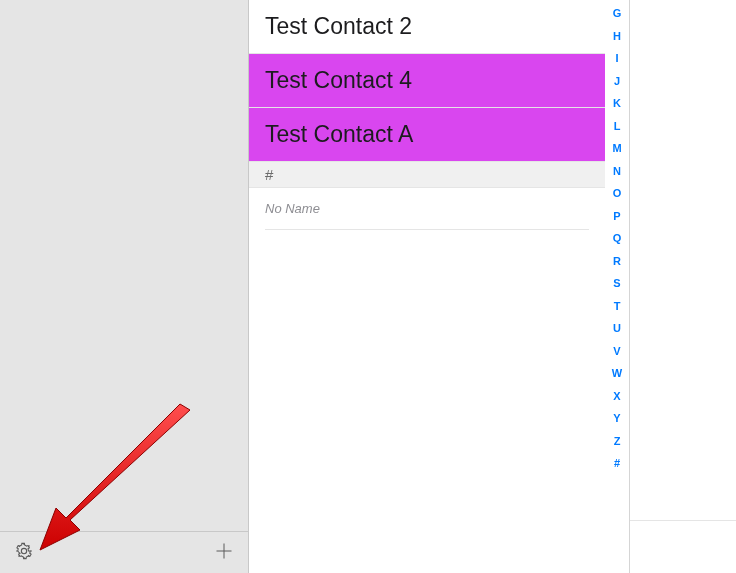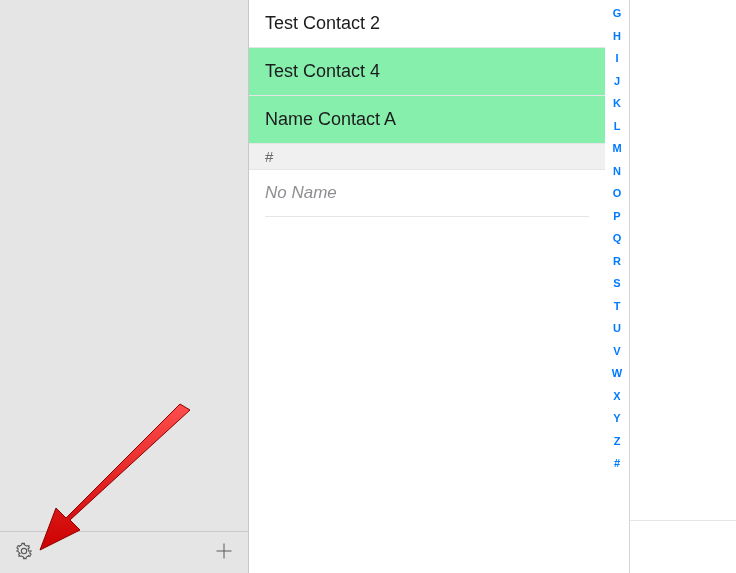--- a/index.html
+++ b/index.html
@@ -58,38 +58,38 @@
       display: flex;
       border-right: 1px solid #d5d5d5;
       position: relative;
     }
     .contacts-list {
       flex: 1;
       overflow: hidden;
     }
     .contact-row {
       padding: 13px 16px;
-      font-size: 18px;
+      font-size: 23px;
       color: #1c1c1e;
       border-bottom: 1px solid #e5e5e5;
       cursor: pointer;
     }
     .contact-row.selected {
-      background: #86efac;
+      background: #d946ef;
     }
     .section-header {
       padding: 4px 16px;
       font-size: 15px;
       color: #6b6b6b;
       background: #f0f0f0;
       border-bottom: 1px solid #e5e5e5;
     }
     .noname-row {
       padding: 13px 16px;
-      font-size: 17px;
+      font-size: 13px;
       font-style: italic;
       color: #8e8e93;
       border-bottom: 1px solid #e5e5e5;
       cursor: pointer;
       margin-left: 0;
     }
     .contacts-list .noname-row {
       border-bottom: none;
       padding-bottom: 0;
       padding-left: 16px;
@@ -159,21 +159,21 @@
           </svg>
         </span>
       </div>
     </div>
   </div>
 
   <div class="contacts-panel">
     <div class="contacts-list">
       <div class="contact-row">Test Contact 2</div>
       <div class="contact-row selected">Test Contact 4</div>
-      <div class="contact-row selected">Name Contact A</div>
+      <div class="contact-row selected">Test Contact A</div>
       <div class="section-header">#</div>
       <div class="noname-row">
         <div class="ln">No Name</div>
       </div>
     </div>
     <div class="index-bar">
       <span>G</span>
       <span>H</span>
       <span>I</span>
       <span>J</span>

